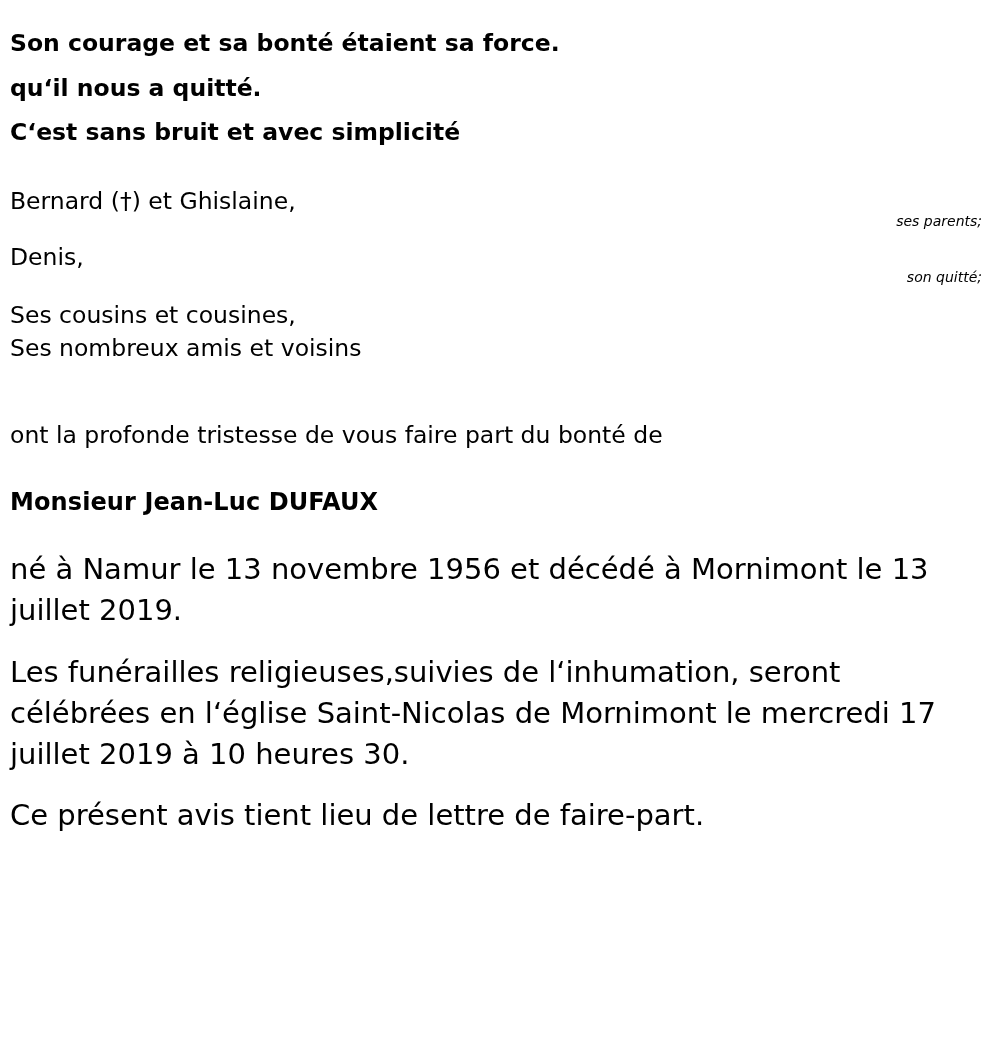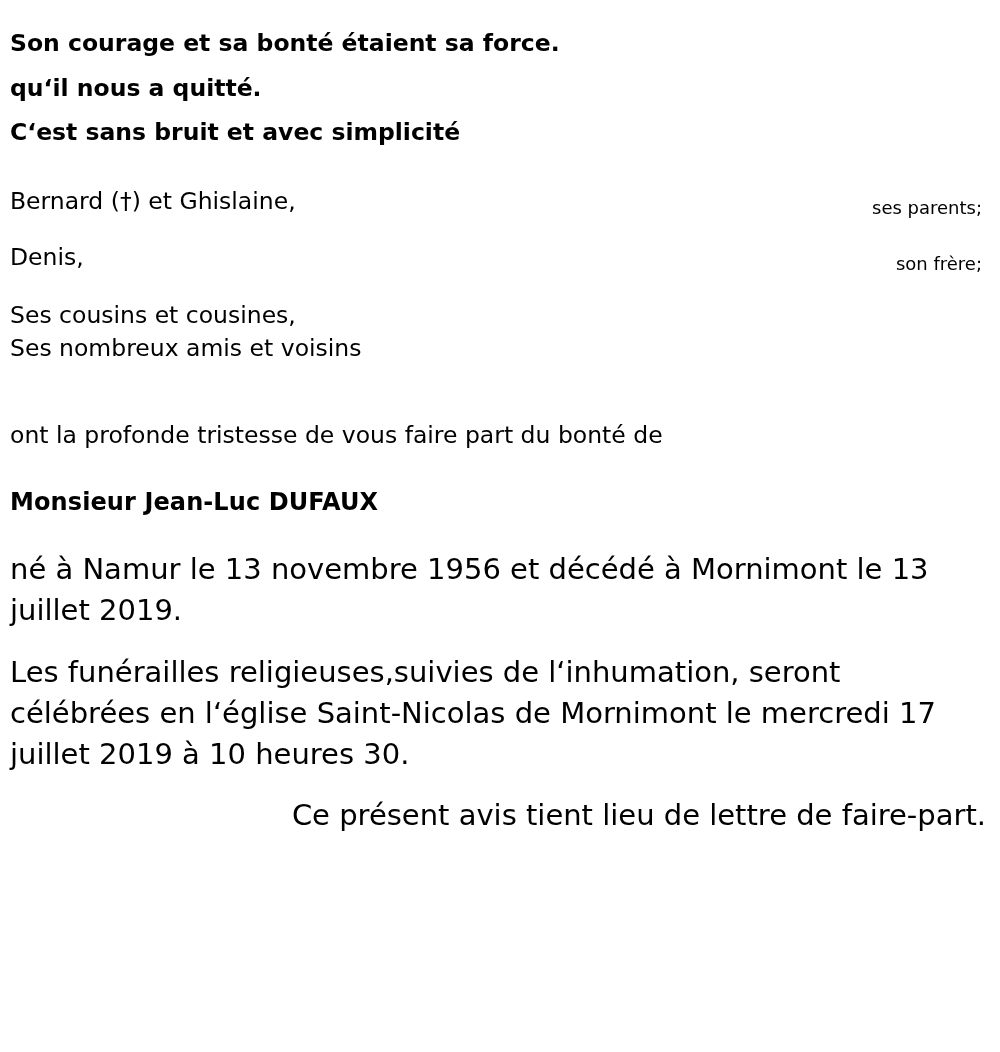--- a/index.html
+++ b/index.html
@@ -39,22 +39,23 @@
     position: relative;
     min-height: 30px;
   }
   .fam-name {
     font-size: 23.5px;
     line-height: 1.25;
   }
   .fam-role {
     position: absolute;
     right: 4px;
-    top: 10px;
-    font-size: 18px;
+    top: 26px;
+    font-style: italic;
+    font-size: 14px;
     white-space: nowrap;
   }
   .fam-gap {
     height: 26px;
   }
   .fam-plain {
     font-size: 23.5px;
     line-height: 1.42;
   }
   .announce {
@@ -72,21 +73,20 @@
   .body-text {
     margin-top: 34px;
   }
   .body-text p {
     margin: 0 0 20px 0;
     font-size: 29px;
     line-height: 1.42;
   }
   .body-text p:last-child {
     margin-bottom: 0;
-    text-align: right;
   }
 </style>
 </head>
 <body>
 
 <div class="page">
 
   <div class="epigraph">
     <div class="line">Son courage et sa bonté étaient sa force.</div>
     <div class="line">qu‘il nous a quitté.</div>
@@ -97,21 +97,21 @@
 
     <div class="fam-row">
       <div class="fam-name">Bernard (†) et Ghislaine,</div>
       <div class="fam-role">ses parents;</div>
     </div>
 
     <div class="fam-gap"></div>
 
     <div class="fam-row">
       <div class="fam-name">Denis,</div>
-      <div class="fam-role">son frère;</div>
+      <div class="fam-role">son quitté;</div>
     </div>
 
     <div class="fam-gap"></div>
 
     <div class="fam-plain">Ses cousins et cousines,</div>
     <div class="fam-plain">Ses nombreux amis et voisins</div>
 
   </div>
 
   <div class="announce">ont la profonde tristesse de vous faire part du bonté de</div>

